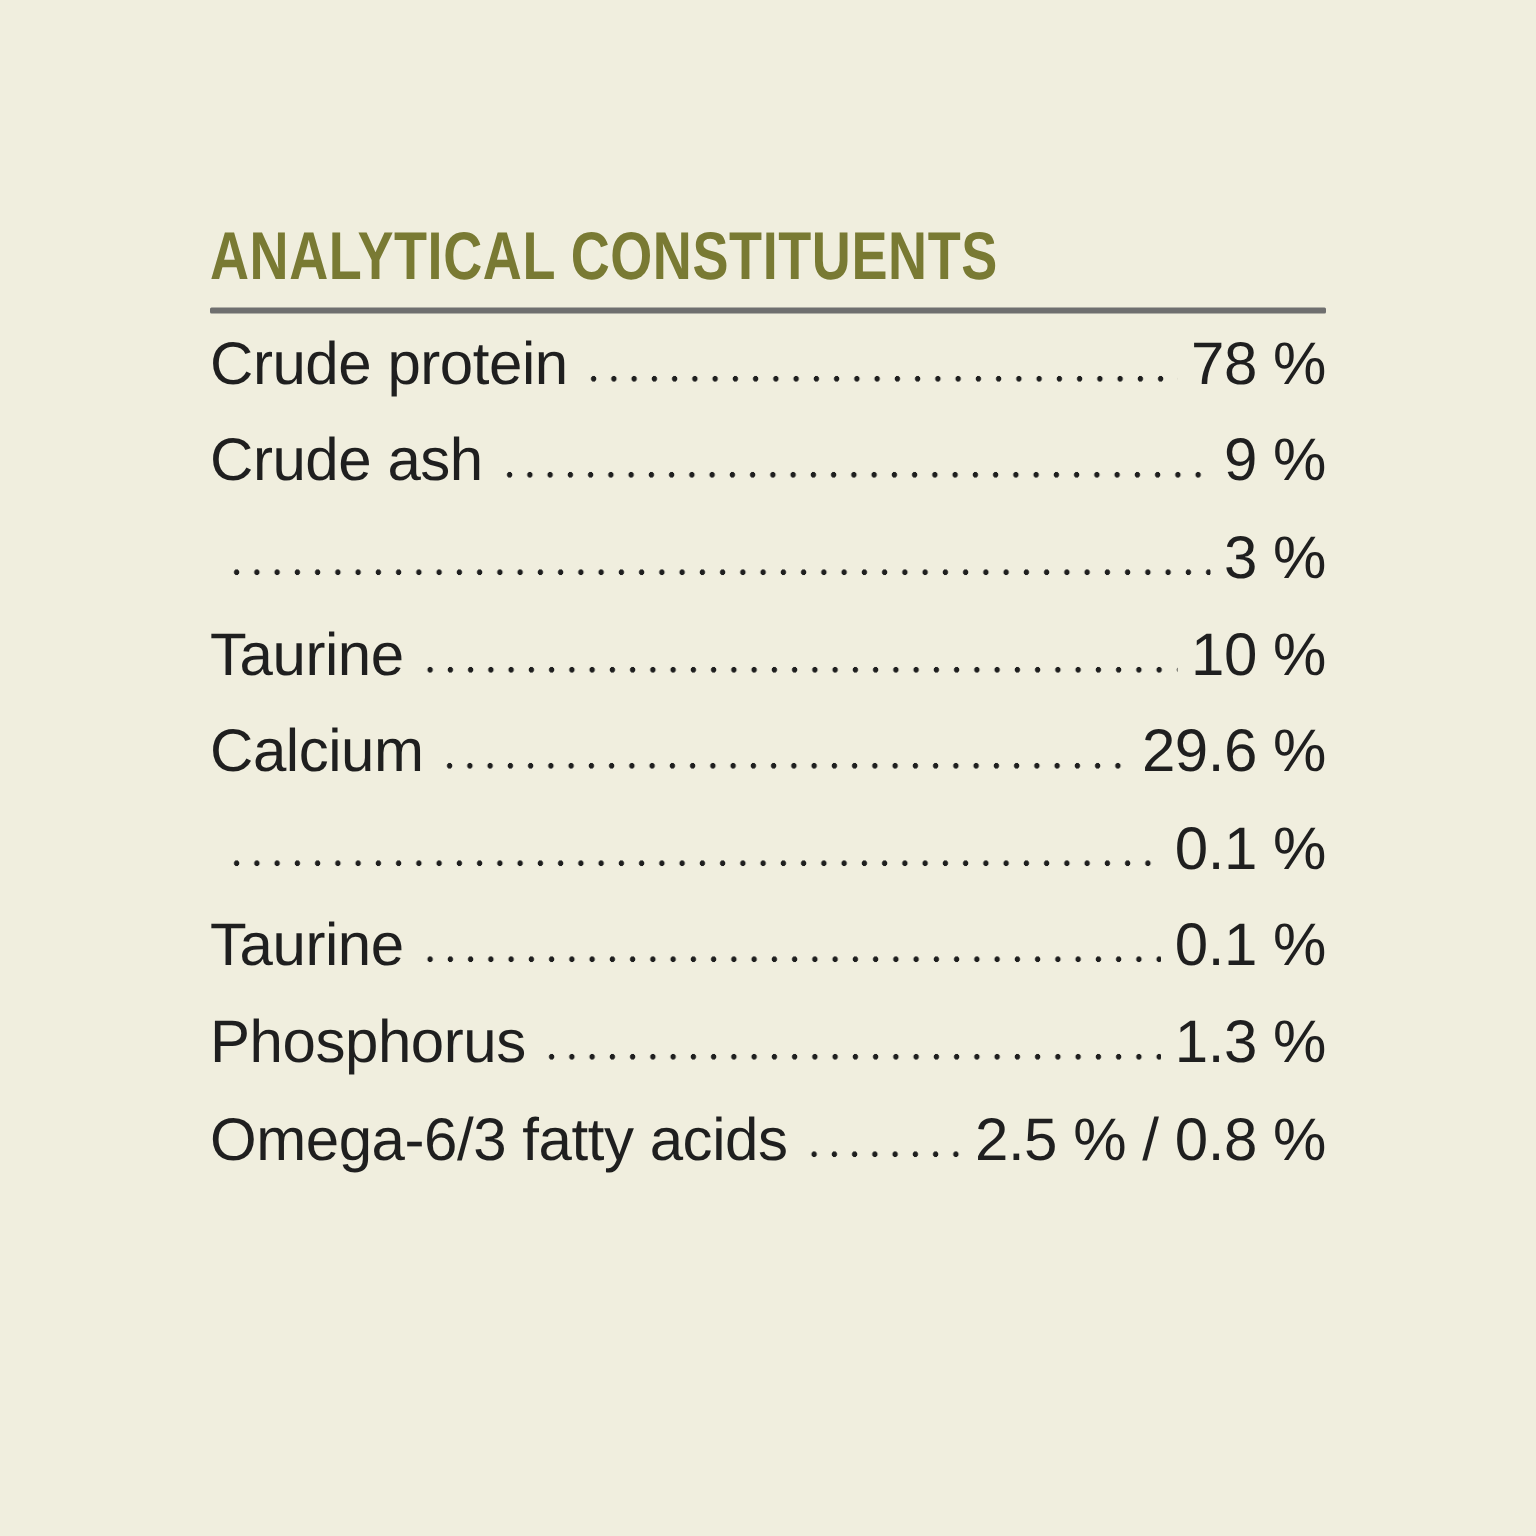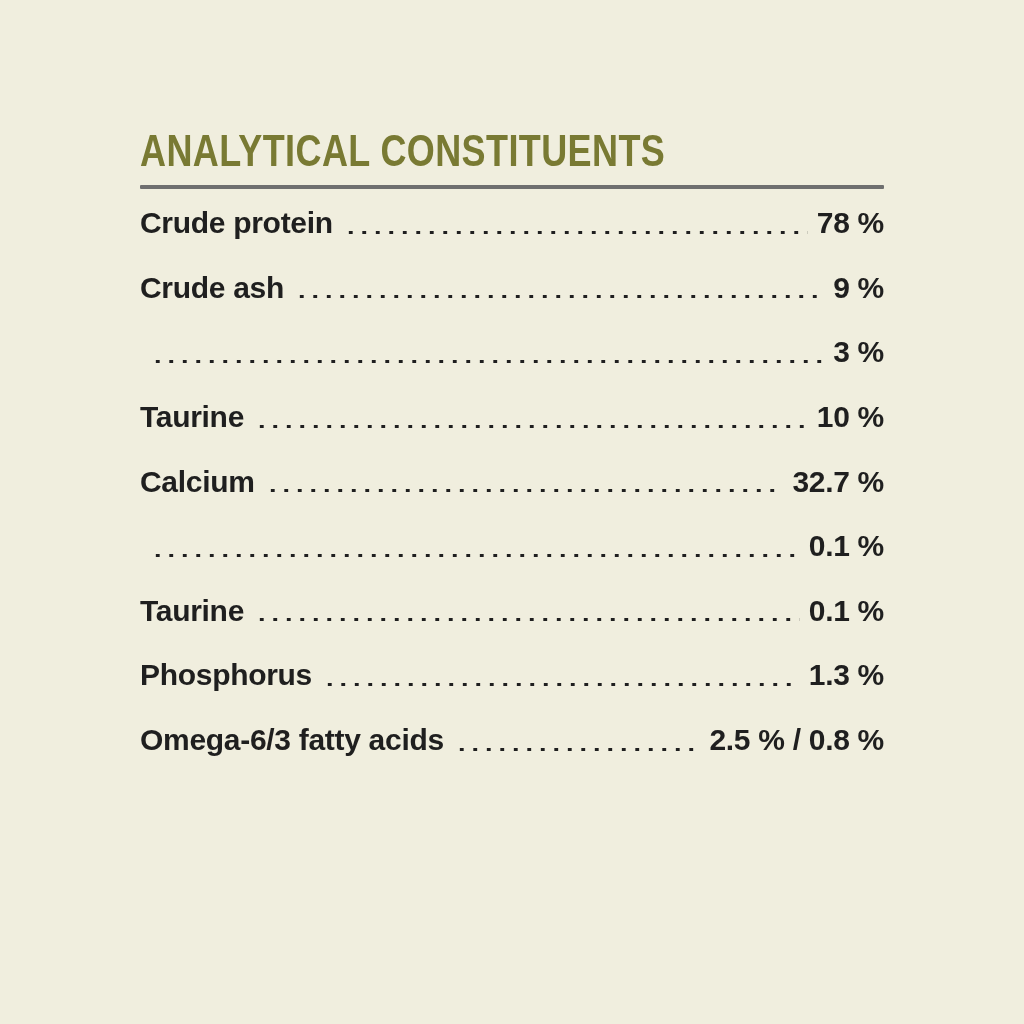--- a/index.html
+++ b/index.html
@@ -10,21 +10,21 @@
     overflow: hidden;
   }
   body {
     background: #F0EEDE;
     font-family: "Liberation Sans", sans-serif;
     color: #1F1F1F;
   }
   .panel {
     position: absolute;
     left: 140px;
-    top: 126px;
+    top: 146px;
     width: 744px;
   }
   .title {
     display: inline-block;
     font-size: 45px;
     font-weight: 700;
     line-height: 50px;
     color: #797A33;
     letter-spacing: 0.5px;
     transform: scaleX(0.80);
@@ -37,23 +37,22 @@
     background: #6F6F6F;
     border-radius: 1px;
   }
   .rows {
     margin-top: 2px;
   }
   .row {
     display: flex;
     align-items: center;
     height: 64.6px;
-    font-size: 30px;
+    font-size: 40px;
     letter-spacing: -0.3px;
-    font-weight: bold;
   }
   .label {
     white-space: nowrap;
   }
   .leader {
     flex: 1;
     align-self: stretch;
     margin: 0 9px 0 11px;
     background-image: radial-gradient(circle, #1F1F1F 1.8px, rgba(0,0,0,0) 2px);
     background-size: 13.5px 5px;
@@ -87,21 +86,21 @@
       <span class="value">3 %</span>
     </div>
     <div class="row">
       <span class="label">Taurine</span>
       <span class="leader"></span>
       <span class="value">10 %</span>
     </div>
     <div class="row">
       <span class="label">Calcium</span>
       <span class="leader"></span>
-      <span class="value">32.7 %</span>
+      <span class="value">29.6 %</span>
     </div>
     <div class="row">
       <span class="leader"></span>
       <span class="value">0.1 %</span>
     </div>
     <div class="row">
       <span class="label">Taurine</span>
       <span class="leader"></span>
       <span class="value">0.1 %</span>
     </div>

